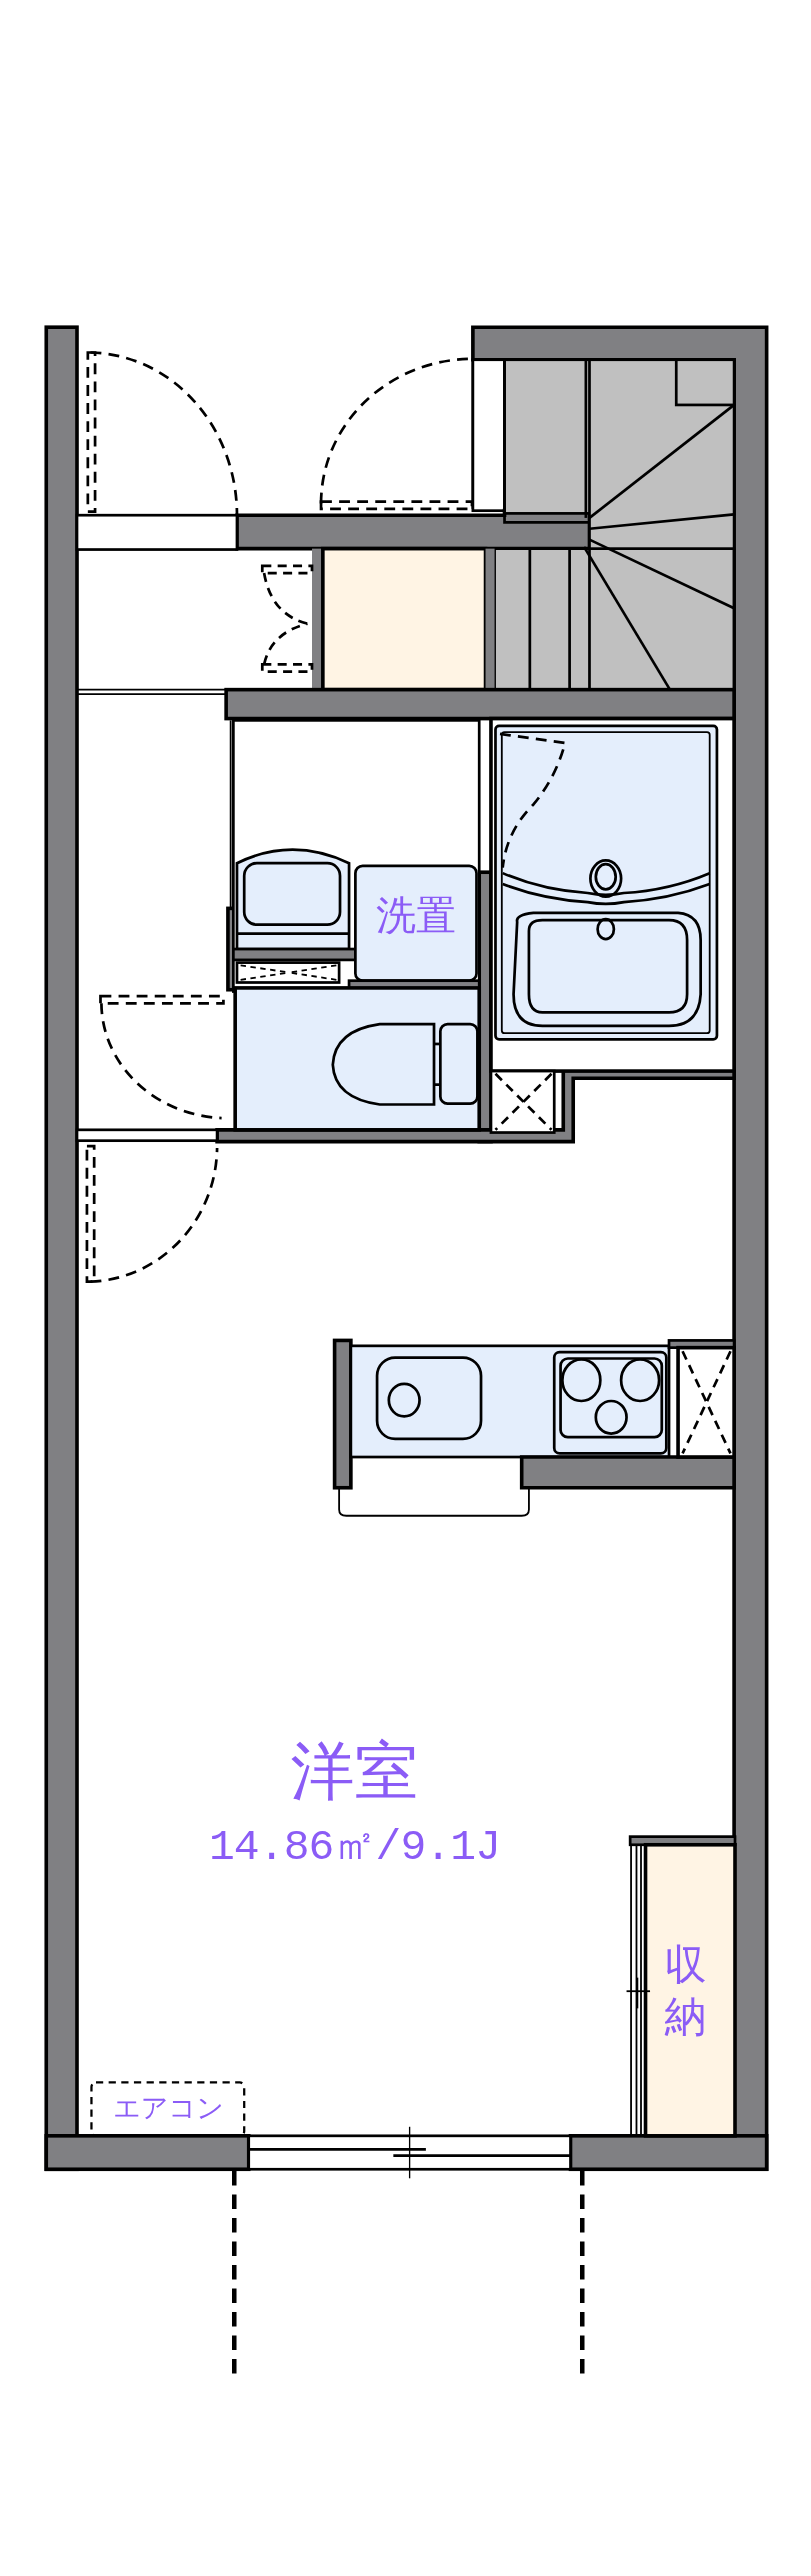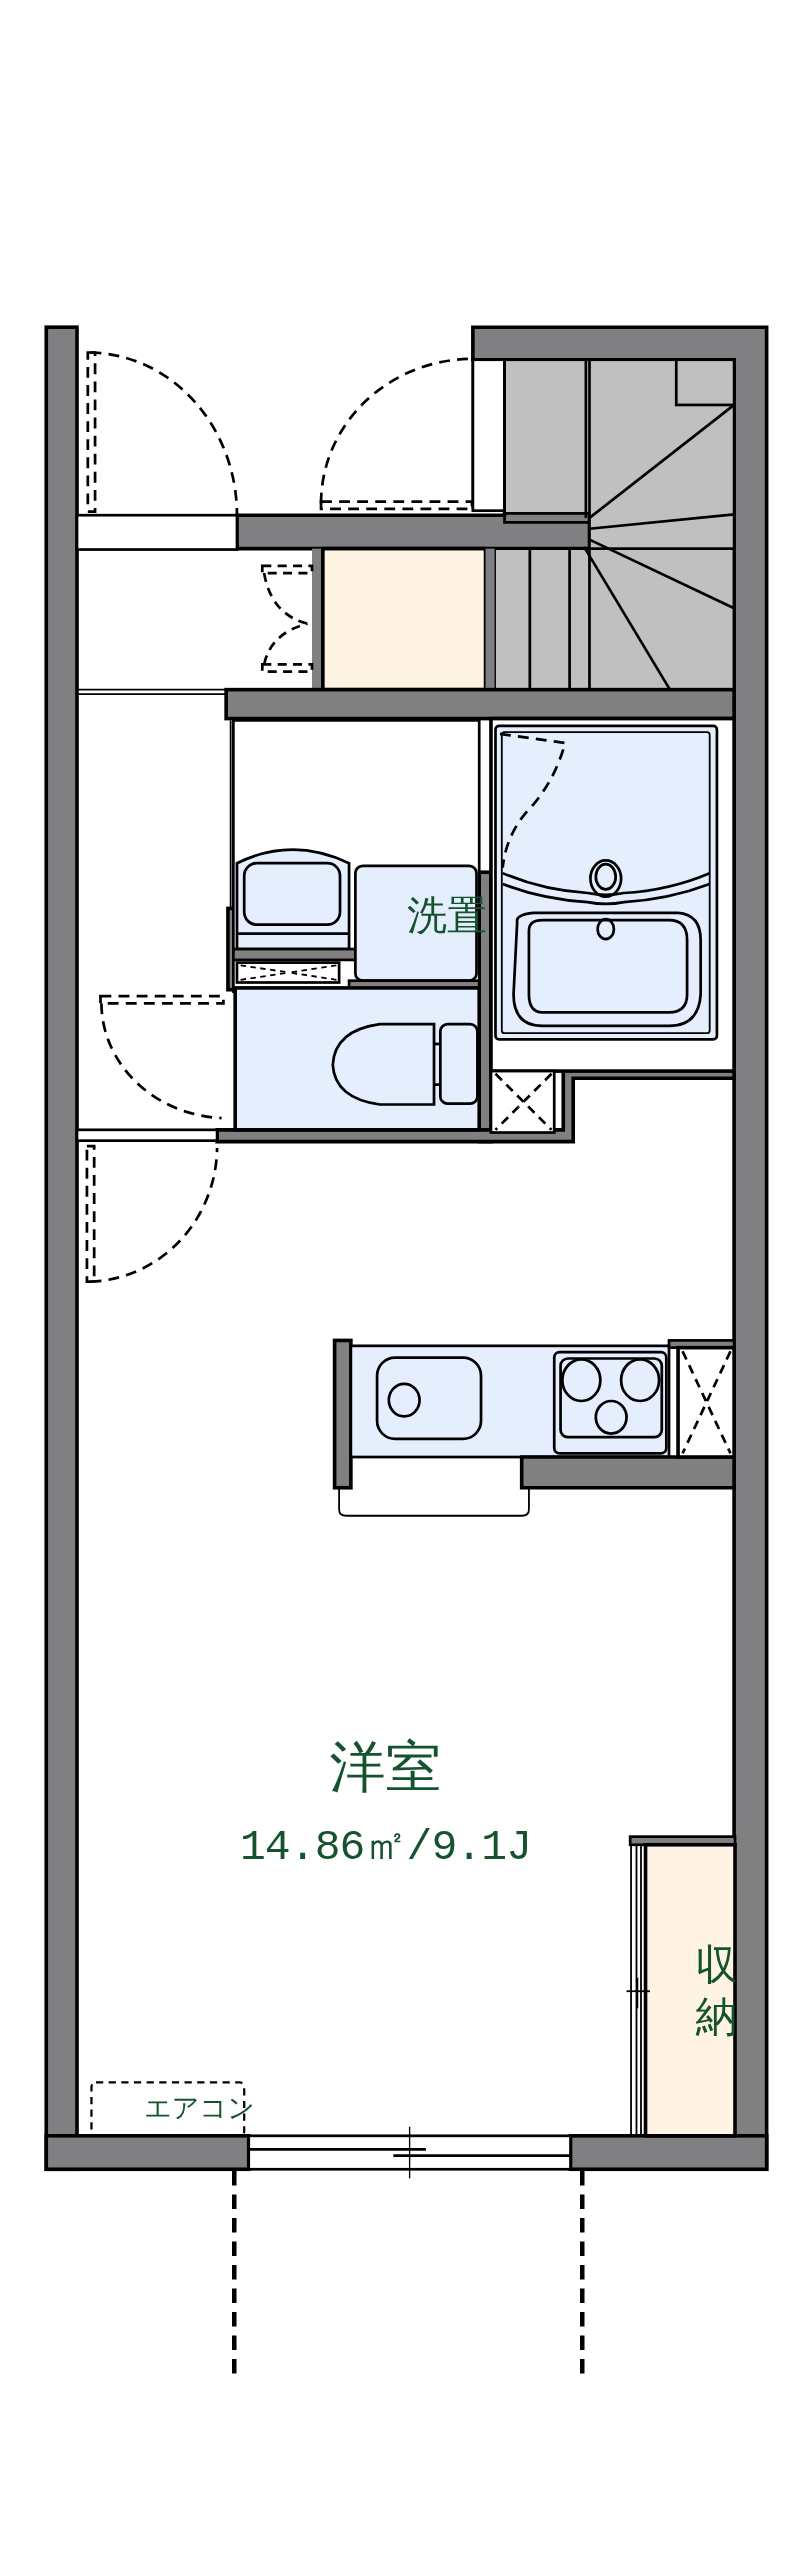--- a/index.html
+++ b/index.html
@@ -1,19 +1,19 @@
 <!DOCTYPE html>
 <html style="font-size:14.5px"><head>
 <meta charset="utf-8">
 <style>
   html, body { margin: 0; padding: 0; background: #ffffff; }
   body { width: 812px; height: 2576px; position: relative; overflow: hidden; font-family: "DejaVu Sans", sans-serif; }
   #plan { position: absolute; left: 0; top: 0; width: 812px; height: 2576px; }
-  .lbl { position: absolute; color: #14532d; font-family: "DejaVu Sans", sans-serif; white-space: nowrap; line-height: 1; padding-left: 31px; }
-  #room-name { left: 264px; top: 1739px; width: 181px; text-align: center; font-size: 56px; }
+  .lbl { position: absolute; color: #8b5cf6; font-family: "DejaVu Sans", sans-serif; white-space: nowrap; line-height: 1; }
+  #room-name { left: 264px; top: 1739px; width: 181px; text-align: center; font-size: 64px; }
   #room-area { left: 192px; top: 1826px; width: 325px; text-align: center; font-size: 43px; letter-spacing: -0.9px; font-family: Liberation Mono, monospace; }
   #washer-label { left: 357px; top: 895px; width: 118px; text-align: center; font-size: 40px; }
   #storage-label { left: 663px; top: 1939px; width: 45px; text-align: center; font-size: 42px; line-height: 52px; white-space: normal; }
   #ac-label { left: 94px; top: 2094px; width: 149px; text-align: center; font-size: 27px; }
 </style>
 </head>
 <body>
 
 <svg id="plan" viewBox="0 0 898 2850" xmlns="http://www.w3.org/2000/svg">
   <rect x="0" y="0" width="898" height="2850" fill="#ffffff"></rect>

